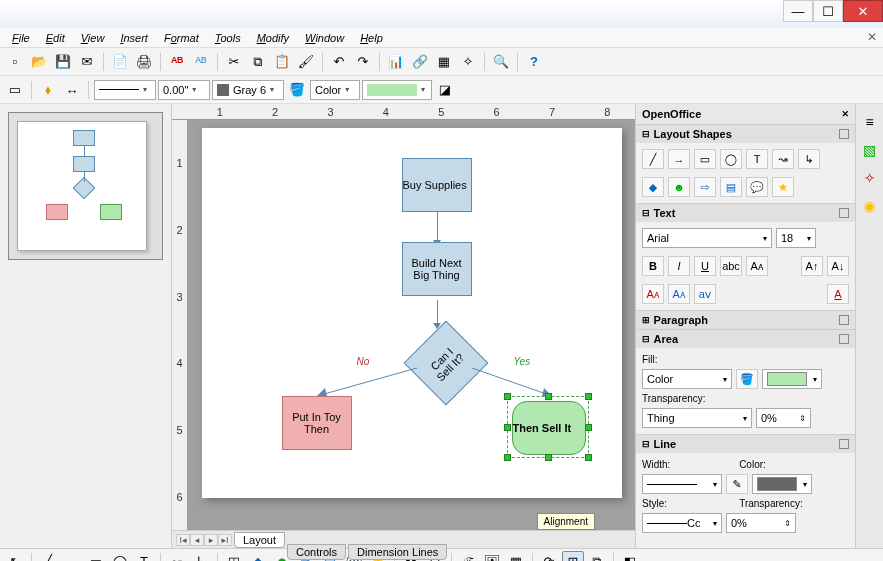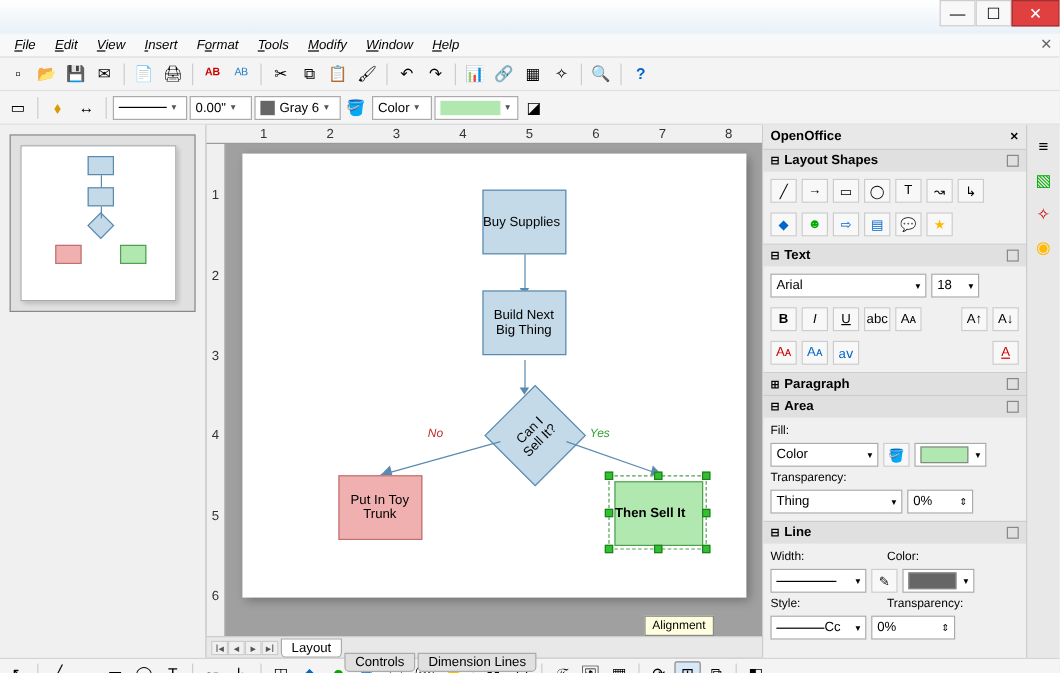--- a/index.html
+++ b/index.html
@@ -33,21 +33,21 @@
 .canvas-area { flex: 1; display: flex; flex-direction: column; background: #aaa; position: relative;}
 .ruler-h { height: 16px; background: #f0f0f0; border-bottom: 1px solid #999; display:flex; align-items:center; font-size:8px; color:#333; padding-left:20px; justify-content:space-around;}
 .canvas-body { flex: 1; display: flex; overflow:hidden;}
 .ruler-v { width: 16px; background: #f0f0f0; border-right: 1px solid #999; display:flex; flex-direction:column; font-size:8px; color:#333; align-items:center; padding-top:10px; justify-content:space-around;}
 .canvas-scroll { flex: 1; background: #a0a0a0; padding: 8px; overflow:hidden; position:relative;}
 .page { width: 420px; height: 370px; background: #fff; box-shadow: 3px 3px 8px rgba(0,0,0,0.3); position: relative; margin: 0 auto;}
 
 .shape { position: absolute; display: flex; align-items: center; justify-content: flex-start; text-align: center; font-size: 11px; }
 .shape.rect { border: 1px solid #5a8ab0; background: #c5dae8; width: 70px; height: 54px; }
 .shape.pink { background: #f0b0b0; border-color: #c07070; }
-.shape.green { background: #b0e8b0; border-color: #50a050; }
+.shape.green { background: #b0e8b0; border-color: #50a050; border-radius: 15px; }
 .diamond { width: 60px; height: 60px; transform: rotate(45deg); background: #c5dae8; border: 1px solid #5a8ab0; }
 .diamond-text { position: absolute; transform: rotate(-45deg); font-size: 11px; text-align:center;}
 .conn { position: absolute; background: #5a8ab0; }
 .conn-v { width: 1px; }
 .arrow-down { position: absolute; width: 0; height: 0; border-left: 4px solid transparent; border-right: 4px solid transparent; border-top: 6px solid #5a8ab0; }
 .sel-handle { position: absolute; width: 7px; height: 7px; background: #30c030; border: 1px solid #208020;}
 .sel-box { position: absolute; border: 1px dashed #50a050;}
 
 .tabs-bot { height: 18px; background: #e8e8e8; display: flex; align-items: center; font-size: 10px; border-top:1px solid #ccc; padding-left:4px;}
 .tabs-bot .nav-btn{ width:14px; text-align:center; color:#555; border:1px solid #ccc; background:#f0f0f0; font-size:9px;}
@@ -212,23 +212,23 @@
           </div>
           <svg style="position:absolute;left:115px;top:230px;width:100px;height:40px;overflow:visible">
               <line x1="100" y1="10" x2="0" y2="38" stroke="#5a8ab0"></line>
               <polygon points="0,38 8,30 10,38" fill="#5a8ab0"></polygon>
             </svg>
           <span style="position:absolute;left:155px;top:228px;color:#c03030;font-style:italic;font-size:10px">No</span>
           <svg style="position:absolute;left:270px;top:230px;width:100px;height:40px;overflow:visible">
               <line x1="0" y1="10" x2="80" y2="38" stroke="#5a8ab0"></line>
               <polygon points="80,38 72,30 70,38" fill="#5a8ab0"></polygon>
             </svg>
-          <span style="position:absolute;left:290px;top:228px;color:#30a030;font-style:italic;font-size:10px">Yes</span>
+          <span style="position:absolute;left:312px;top:228px;color:#30a030;font-style:italic;font-size:10px">Yes</span>
           <div class="shape rect pink" style="left:80px;top:268px">
-              <span>Put In Toy Trunk</span>
+              <span>Put In Toy Then</span>
             </div>
 
           <div class="sel-box" style="left:305px;top:268px;width:82px;height:62px">
             <div class="shape rect green" style="left:4px;top:4px;width:74px;height:54px;font-weight:bold">
                 <span>Then Sell It</span>
               </div>
             <div class="sel-handle" style="left:-4px;top:-4px"></div>
             <div class="sel-handle" style="left:37px;top:-4px"></div>
             <div class="sel-handle" style="right:-4px;top:-4px"></div>
             <div class="sel-handle" style="left:-4px;top:27px"></div>

